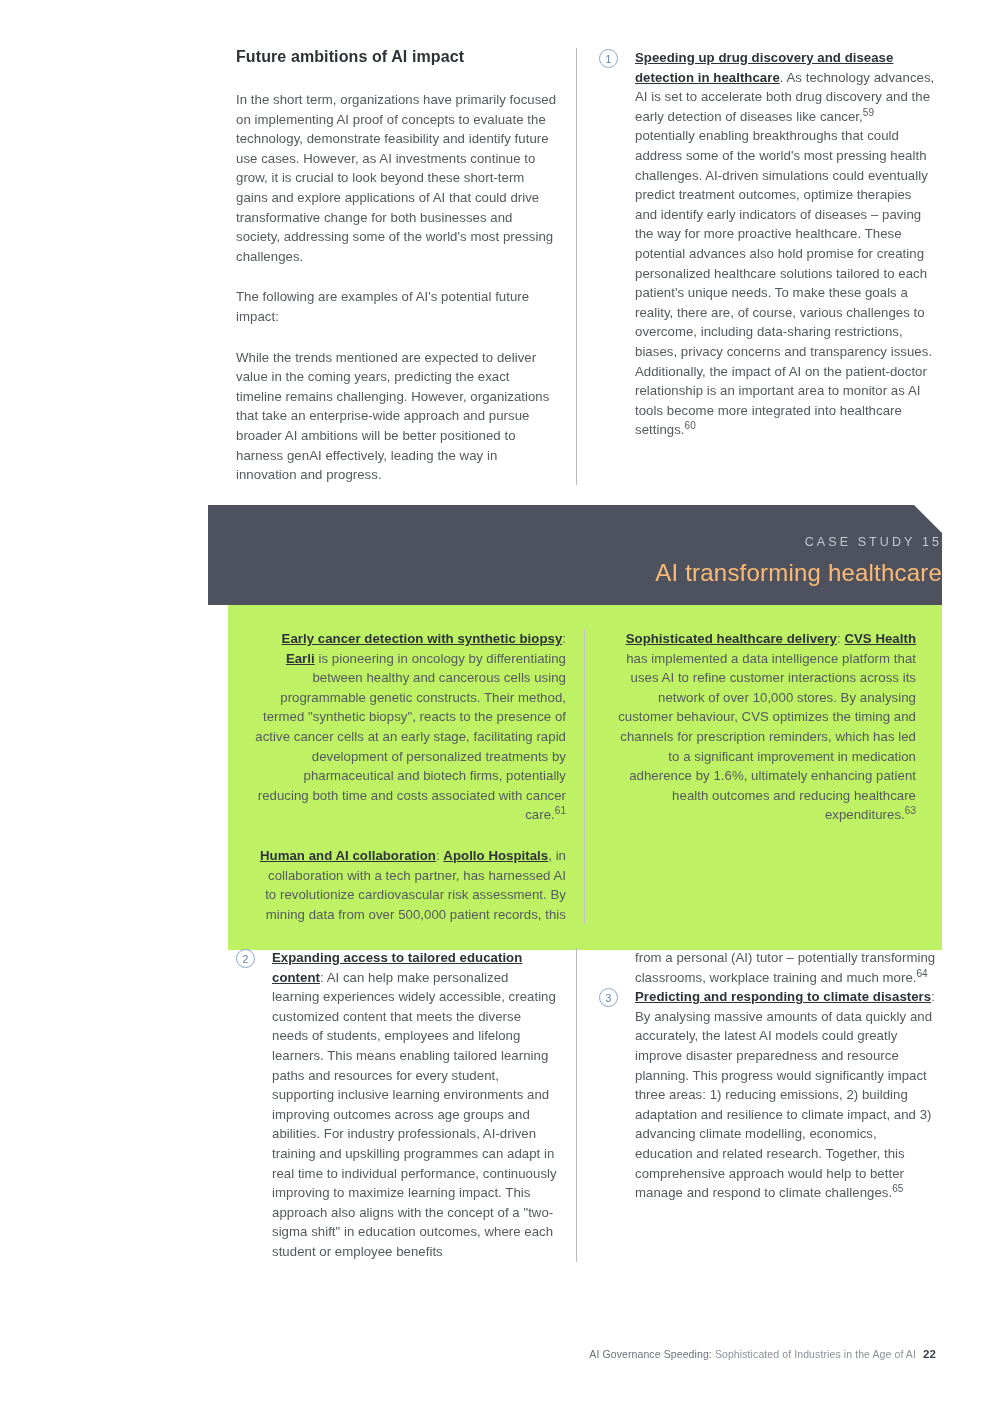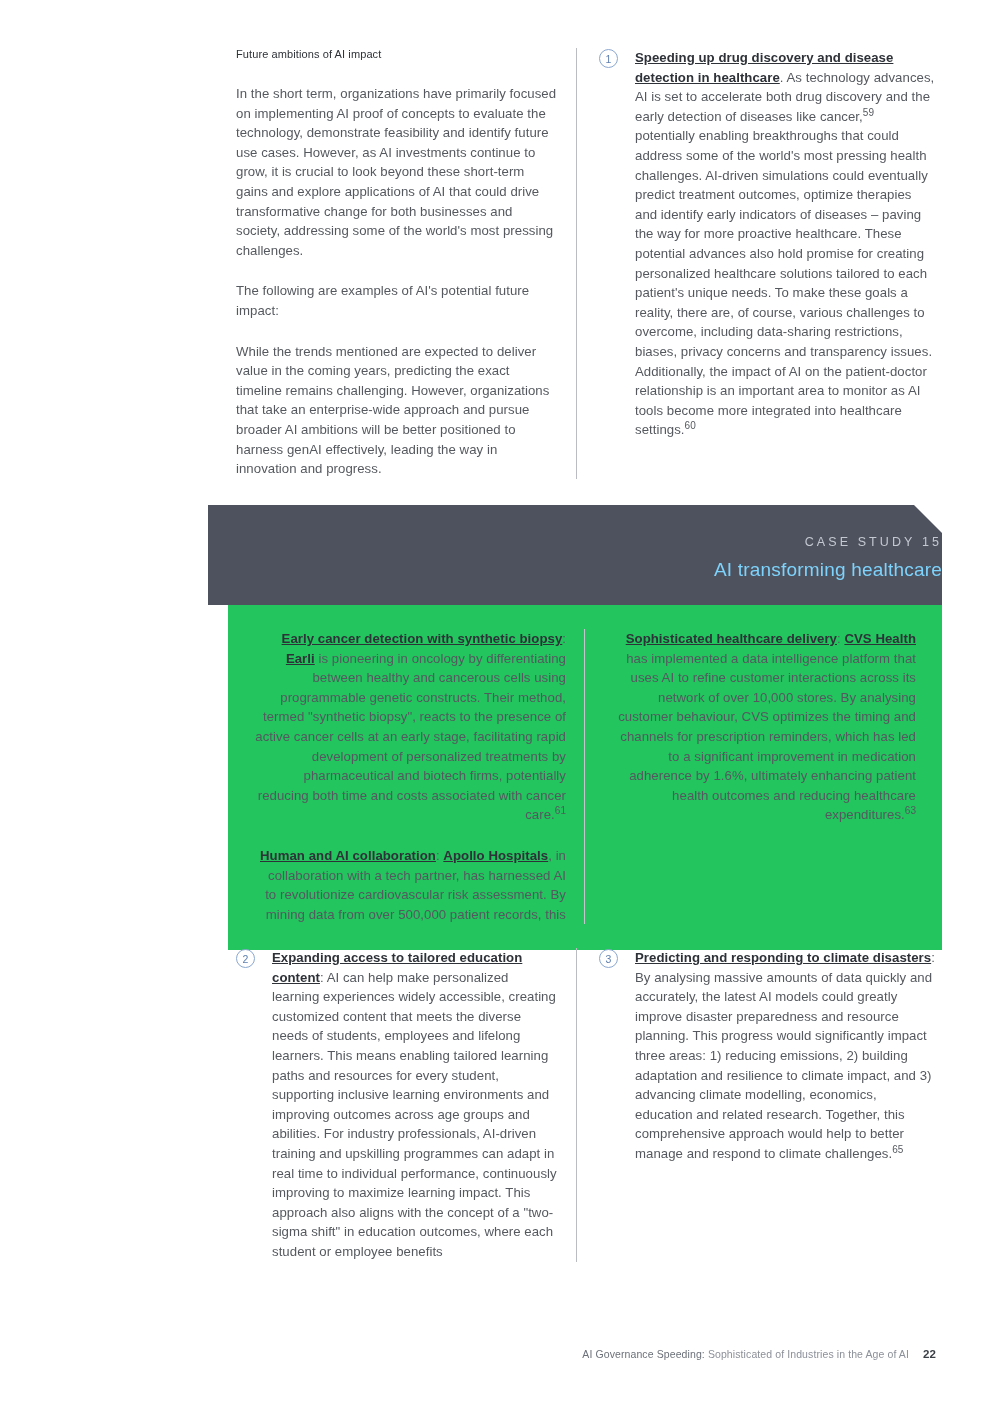--- a/index.html
+++ b/index.html
@@ -41,22 +41,22 @@
     align-self: stretch;
     flex: 0 0 1px;
   }
   .col-right {
     width: 359px;
     padding-left: 22px;
     box-sizing: border-box;
   }
 
   h2.section-title {
-    font-size: 11px;
-    font-weight: normal;
+    font-size: 16px;
+    font-weight: bold;
     color: #2e3238;
     margin: 0 0 24px 0;
     letter-spacing: 0.1px;
   }
 
   p.body {
     font-size: 13.2px;
     line-height: 19.6px;
     margin: 0 0 21px 0;
     color: #55595f;
@@ -112,29 +112,29 @@
     padding: 30px 0 0 25px;
     clip-path: polygon(0 0, calc(100% - 28px) 0, 100% 28px, 100% 100%, 0 100%);
   }
   .cs-kicker {
     color: #c4c8d0;
     font-size: 12.5px;
     letter-spacing: 3.1px;
     margin: 0 0 10px 0;
   }
   .cs-title {
-    color: #7dd3fc;
-    font-size: 19px;
+    color: #fdba74;
+    font-size: 24px;
     font-weight: normal;
     margin: 0;
     letter-spacing: 0.2px;
   }
   .cs-body {
     width: 714px;
-    background: #22c55e;
+    background: #bef264;
     box-sizing: border-box;
     padding: 24px 26px 26px 26px;
     display: flex;
   }
   .cs-col-left {
     width: 330px;
     padding-right: 18px;
     box-sizing: border-box;
   }
   .cs-divider {
@@ -174,21 +174,21 @@
     width: 936px;
     text-align: right;
     font-size: 10.5px;
     color: #8c9099;
     letter-spacing: 0.1px;
   }
   .footer .brand { color: #6b7079; }
   .footer .pageno {
     color: #3a3f46;
     font-weight: bold;
-    margin-left: 14px;
+    margin-left: 7px;
     font-size: 11.5px;
   }
 </style>
 </head>
 <body>
 
 <div class="page">
 
   <div class="top-block">
 
@@ -242,20 +242,23 @@
       <div class="numbered">
         <span class="num-circle">2</span>
         <p class="body"><b class="lead">Expanding access to tailored education content</b><span>: AI can help make personalized learning experiences widely accessible, creating customized content that meets the diverse needs of students, employees and lifelong learners. This means enabling tailored learning paths and resources for every student, supporting inclusive learning environments and improving outcomes across age groups and abilities. For industry professionals, AI-driven training and upskilling programmes can adapt in real time to individual performance, continuously improving to maximize learning impact. This approach also aligns with the concept of a "two-sigma shift" in education outcomes, where each student or employee benefits</span></p>
       </div>
     </div>
 
     <div class="col-divider"></div>
 
     <div class="col-right">
       <div class="numbered">
+        <p class="body"><span>from a personal (AI) tutor – potentially transforming classrooms, workplace training and much more.</span><sup>64</sup></p>
+      </div>
+      <div class="numbered">
         <span class="num-circle">3</span>
         <p class="body"><b class="lead">Predicting and responding to climate disasters</b><span>: By analysing massive amounts of data quickly and accurately, the latest AI models could greatly improve disaster preparedness and resource planning. This progress would significantly impact three areas: 1) reducing emissions, 2) building adaptation and resilience to climate impact, and 3) advancing climate modelling, economics, education and related research. Together, this comprehensive approach would help to better manage and respond to climate challenges.</span><sup>65</sup></p>
       </div>
     </div>
 
   </div>
 
   <div class="footer">
     <span class="brand">AI Governance Speeding:</span><span> Sophisticated of Industries in the Age of AI</span><span class="pageno">22</span>
   </div>

